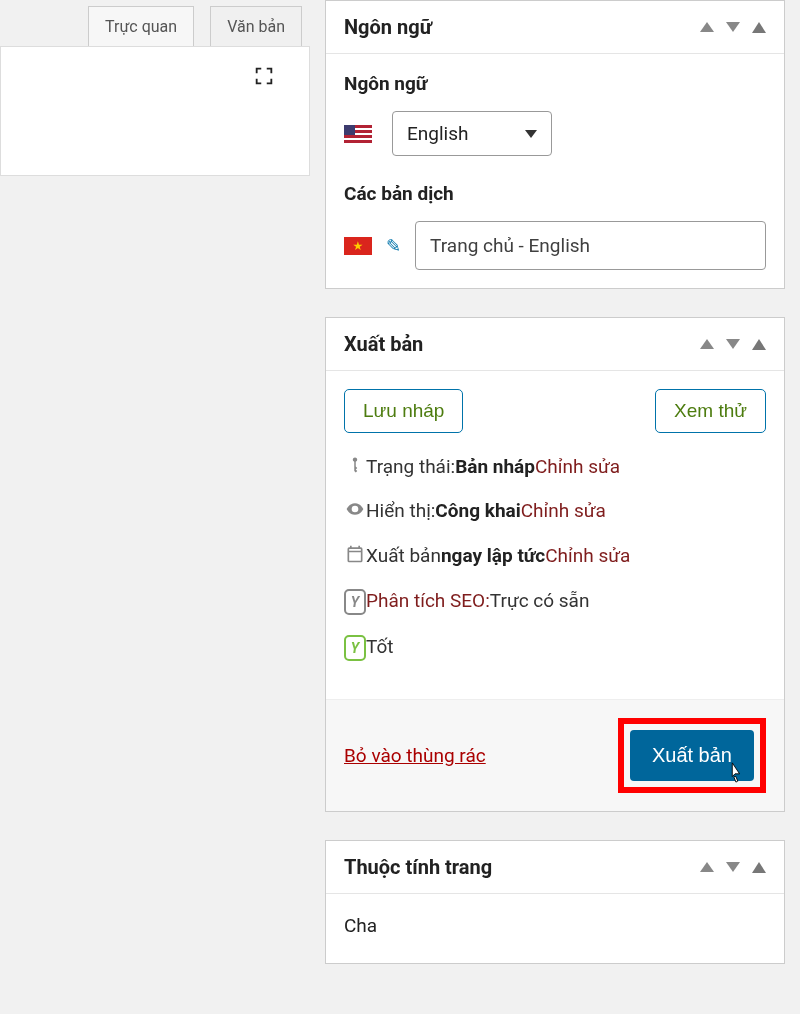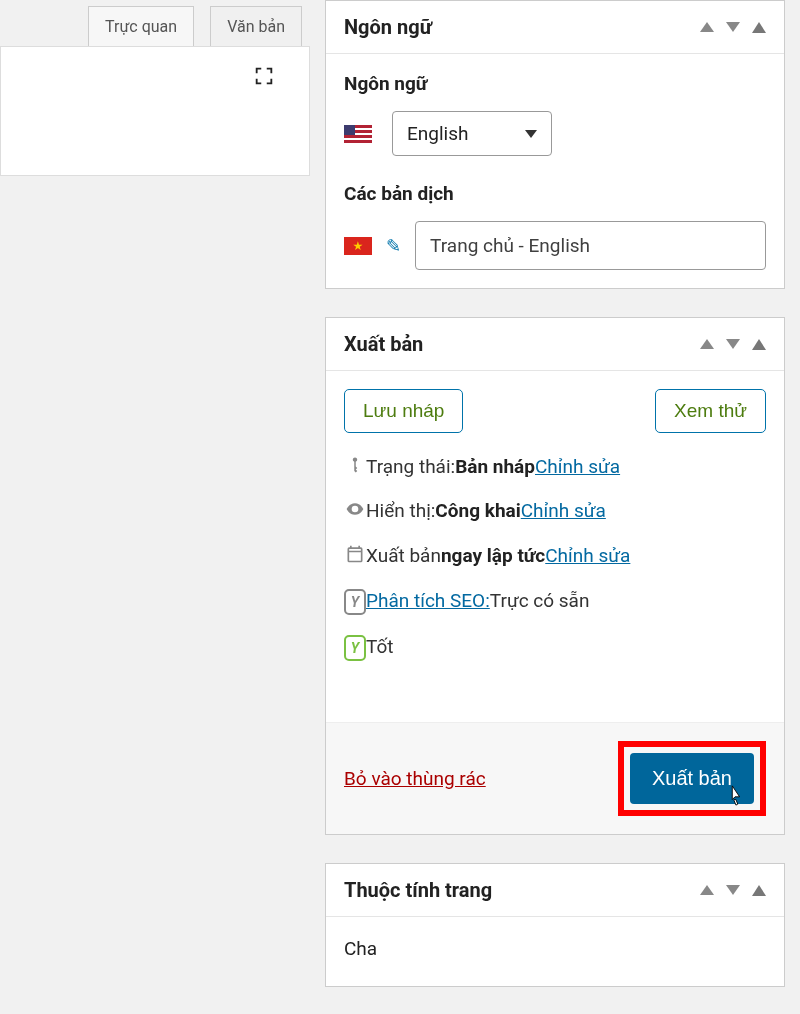--- a/index.html
+++ b/index.html
@@ -137,29 +137,29 @@
     display:flex; justify-content:space-between; margin-bottom: 22px;
   }
   .btn-outline {
     border:1px solid #0073aa; color:#4d7c0f; background:#fff; border-radius:5px; padding:10px 18px; font-size:19px; cursor:pointer;
   }
   .pub-line {
     display:flex; align-items:flex-start; gap:0; font-size:19px; margin: 20px 0; color:#333;
   }
   .pub-line .ic { width:22px; text-align:center; color:#888; font-size:20px; }
   .pub-line b { font-weight:700; color:#222; }
-  .link { color:#0369a1; text-decoration:underline; cursor:pointer; }
+  .link { color:#7f1d1d; cursor:pointer; }
   .yoast-badge {
     width:22px;height:26px;border:2px solid; border-radius:5px; display:flex;align-items:center;justify-content:center; font-weight:700; font-size:14px; font-style:italic;
   }
   .yoast-gray{ border-color:#888;color:#888; }
   .yoast-green{ border-color:#7ac142;color:#7ac142; }
 
   .pub-footer {
-    display:flex; justify-content:space-between; align-items:center; padding:18px; background:#f7f7f7; border-top:1px solid #eee;margin-top:23px;
+    display:flex; justify-content:space-between; align-items:center; padding:18px; background:#f7f7f7; border-top:1px solid #eee;
   }
   .trash { color:#a00; text-decoration:underline; font-size:19px; cursor:pointer; }
   .highlight-box { border:6px solid #ff0000; padding:6px; display:inline-block; position:relative; }
   .btn-primary {
     background:#00669b; color:#fff; border:none; border-radius:4px; padding:14px 22px; font-size:20px; cursor:pointer;
   }
   .cursor { position:absolute; right:14px; bottom:-4px; font-size:24px; color:#fff; text-shadow:0 0 2px #000; pointer-events:none; }
 
   .attrs-body { padding:20px 18px 10px; }
 </style>

